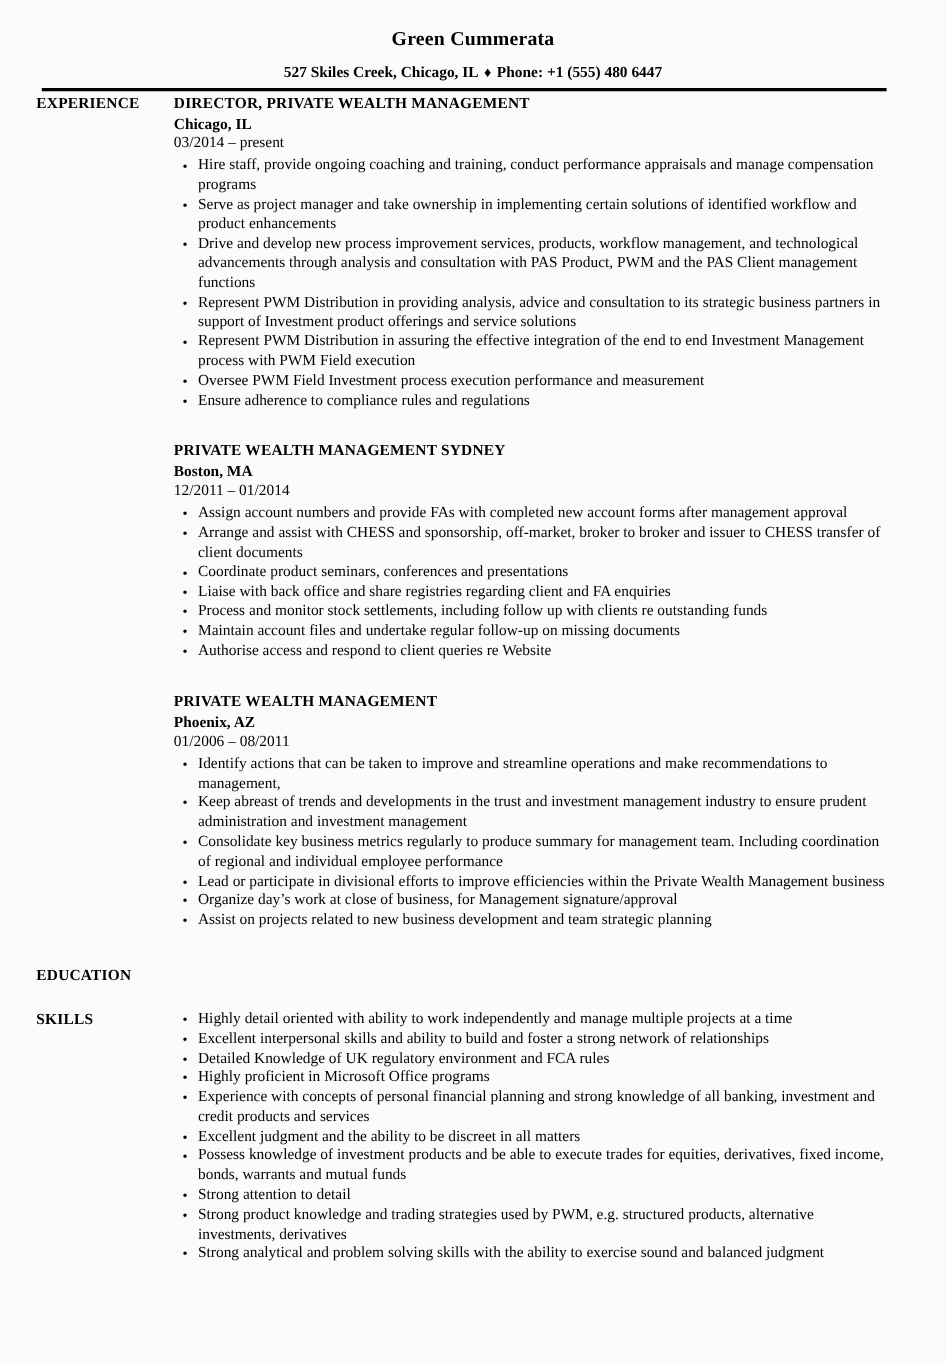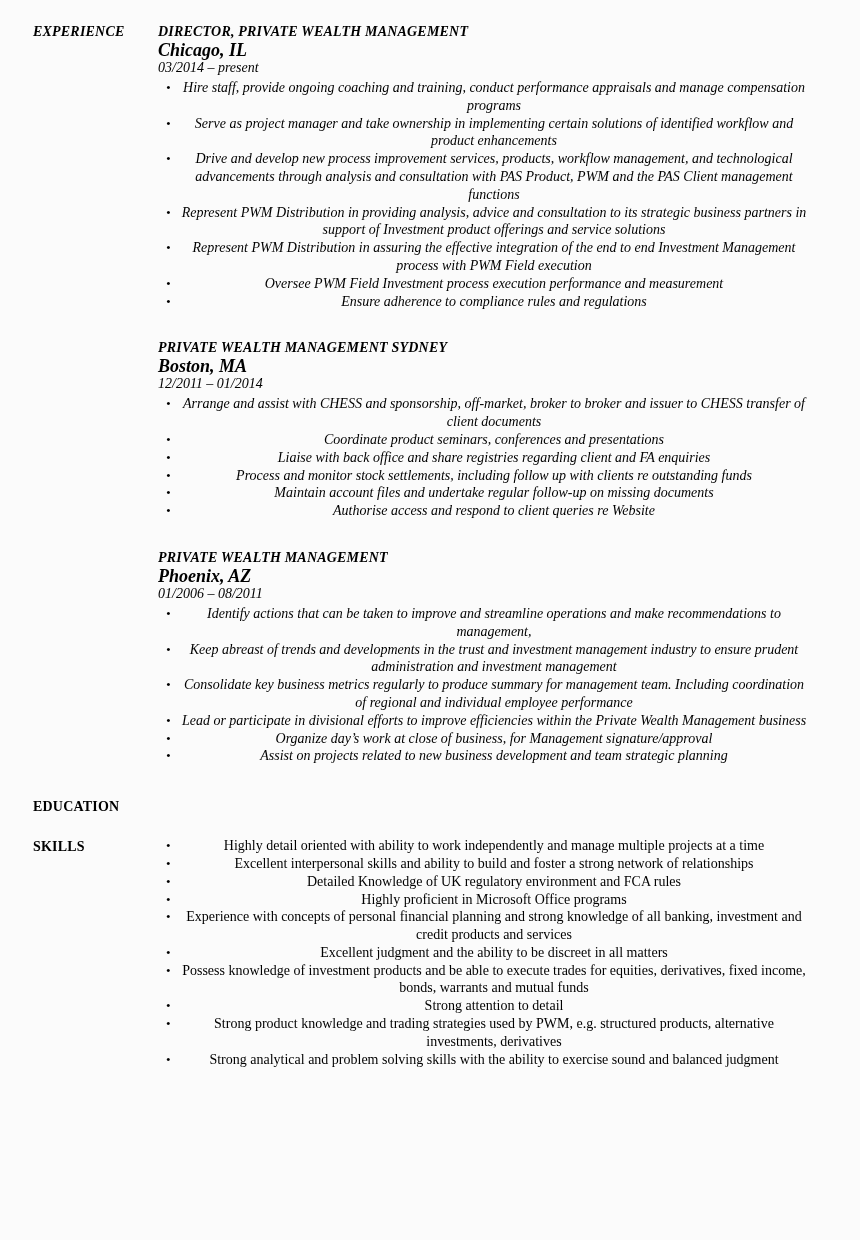--- a/index.html
+++ b/index.html
@@ -60,47 +60,46 @@
     width: 125px;
     flex: 0 0 125px;
     font-size: 14px;
     font-weight: bold;
     letter-spacing: 0.2px;
     padding-top: 2px;
   }
   .section-content {
     width: 660px;
   }
-  .section-experience { margin-top: 22px; font-style: italic; }
+  .section-experience { margin-top: 2px; }
   .section-education  { margin-top: 32px; gap: 16px; }
   .section-skills     { margin-top: 22px; }
 
   .job { margin-bottom: 28px; }
   .job:last-child { margin-bottom: 0; }
   .job-title {
     font-size: 14px;
     font-weight: bold;
     letter-spacing: 0.2px;
     line-height: 20px;
   }
   .job-location {
-    font-size: 18px;
+    font-size: 14px;
     font-weight: bold;
     line-height: 17px;
   }
   .job-dates {
     font-size: 14px;
     line-height: 17px;
   }
   ul.bullets {
     margin: 3px 0 0 0;
     padding: 0;
     list-style: none;
     width: 650px;
-    text-align: center;
   }
   ul.bullets li {
     position: relative;
     padding-left: 22px;
     font-size: 14px;
     line-height: 17.8px;
   }
   ul.bullets li::before {
     content: "\2022";
     position: absolute;
@@ -118,20 +117,27 @@
     font-size: 14px;
     font-weight: bold;
     line-height: 18px;
   }
 </style>
 </head>
 <body>
 
 <div class="page">
 
+  <div class="header">
+    <div class="name">Green Cummerata</div>
+    <div class="contact">
+      <span>527 Skiles Creek, Chicago, IL</span><span class="diamond">♦</span><span>Phone: +1 (555) 480 6447</span>
+    </div>
+    <div class="rule"></div>
+  </div>
 
   <div class="sections">
 
     <div class="section section-experience">
       <div class="section-label">EXPERIENCE</div>
       <div class="section-content">
 
         <div class="job">
           <div class="job-title">DIRECTOR, PRIVATE WEALTH MANAGEMENT</div>
           <div class="job-location">Chicago, IL</div>
@@ -145,20 +151,21 @@
             <li>Oversee PWM Field Investment process execution performance and measurement</li>
             <li>Ensure adherence to compliance rules and regulations</li>
           </ul>
         </div>
 
         <div class="job">
           <div class="job-title">PRIVATE WEALTH MANAGEMENT SYDNEY</div>
           <div class="job-location">Boston, MA</div>
           <div class="job-dates">12/2011 – 01/2014</div>
           <ul class="bullets">
+            <li>Assign account numbers and provide FAs with completed new account forms after management approval</li>
             <li>Arrange and assist with CHESS and sponsorship, off-market, broker to broker and issuer to CHESS transfer of client documents</li>
             <li>Coordinate product seminars, conferences and presentations</li>
             <li>Liaise with back office and share registries regarding client and FA enquiries</li>
             <li>Process and monitor stock settlements, including follow up with clients re outstanding funds</li>
             <li>Maintain account files and undertake regular follow-up on missing documents</li>
             <li>Authorise access and respond to client queries re Website</li>
           </ul>
         </div>
 
         <div class="job">

